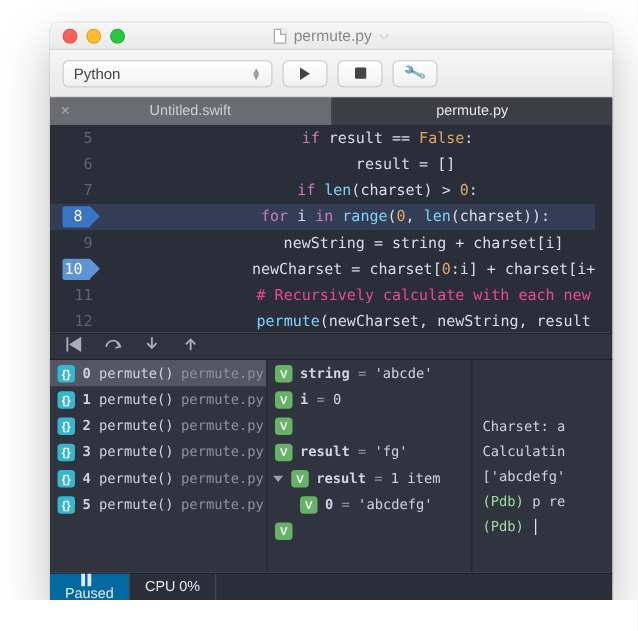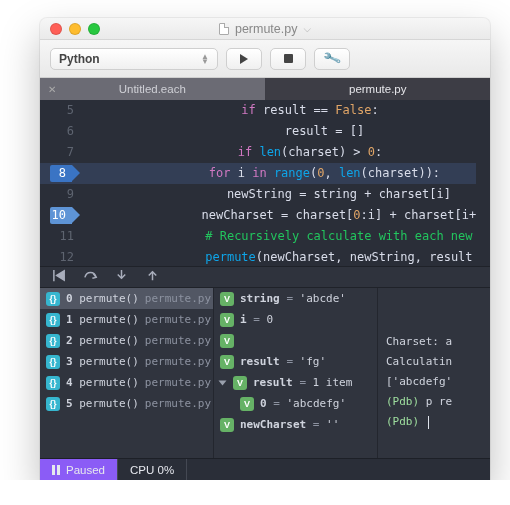--- a/index.html
+++ b/index.html
@@ -39,21 +39,20 @@
   .caret { color:#bbb; font-size:10px;}
 
   
   .toolbar {
     height: 38px;
     display: flex; align-items: center;
     padding: 0 10px;
     background: linear-gradient(#f6f6f6,#e9e9e9);
     border-bottom: 1px solid #cfcfcf;
     gap: 8px;
-    font-weight: bold;
   }
   .combo {
     width: 168px; height: 22px;
     background: linear-gradient(#ffffff,#f0f0f0);
     border: 1px solid #cfcfcf;
     border-radius: 5px;
     display: flex; align-items: center; justify-content: space-between;
     padding: 0 8px; font-size: 12px; color:#444;
     box-shadow: 0 1px 0 rgba(255,255,255,.6) inset;
   }
@@ -124,25 +123,25 @@
   .gutter .bp.light::after{ border-left-color:#5e94d6;}
   .code{
     white-space: pre;
     color:#d9ddea;
     padding-left:4px;
     text-align:center;
   }
   .code .row{ height:21px; }
   .code .row.current{ background: rgba(58,76,110,.55); margin-left:-48px; padding-left:48px;}
   .kw{ color:#d078c2; }
-  .fn{ color:#0ea5e9; }
+  .fn{ color:#7dd3fc; }
   .op{ color:#d9ddea;}
   .num{ color:#e0a567;}
   .bool{ color:#e0a567;}
-  .cm{ color:#22c55e; }
+  .cm{ color:#ec4899; }
 
   
   .dbgbar{
     height:22px; background:#2f333d;
     border-top:1px solid #1f2229;
     border-bottom:1px solid #1f2229;
     display:flex; align-items:center; gap:16px;
     padding-left:12px;
     color:#a9afbc;
   }
@@ -195,21 +194,21 @@
     background:#2a2e38;
     border-top:1px solid #1d2027;
     display:flex; align-items:center;
     color:#e6e8ee;
     font-size:11.5px;
   }
   .status .seg{
     padding:0 12px; height:100%; display:flex; align-items:center;
     border-right:1px solid #444853;
   }
-  .status .seg.first{ background:#8b5cf6;}
+  .status .seg.first{ background:#0369a1;flex-direction:column;}
   .pause-ico{ display:inline-flex; gap:2px; margin-right:6px;}
   .pause-ico i{ width:3px;height:10px;background:#e6e8ee;}
 </style>
 </head>
 <body>
 
 <div class="window">
 
   <div class="titlebar">
     <div class="traffic">
@@ -239,21 +238,21 @@
       <span class="icon-stop"></span>
     </div>
     <div class="tbtn" title="Settings">
       <span class="icon-wrench">🔧</span>
     </div>
   </div>
 
   <div class="tabs" id="tabs">
       <div class="tab">
         <span class="x">✕</span>
-        <span>Untitled.each</span>
+        <span>Untitled.swift</span>
       </div>
       <div class="tab active">
         <span>permute.py</span>
       </div>
     </div>
 
   <div class="editor">
     <div class="gutter" id="gutter">
         <div>5</div>
         <div>6</div>
@@ -347,21 +346,20 @@
           <span class="badge green">V</span>
           <span><b>result</b> <span class="muted">=</span> 1 item</span>
         </div>
         <div class="row2">
           <span class="indent"></span>
           <span class="badge green">V</span>
           <span><b>0</b> <span class="muted">=</span> 'abcdefg'</span>
         </div>
         <div class="row2">
           <span class="badge green">V</span>
-          <span><b>newCharset</b> <span class="muted">=</span> ''</span>
         </div>
       </div>
     <div class="pane console" id="console">
         <div class="crow"><span>Charset: a</span></div>
         <div class="crow"><span> Calculatin</span></div>
         <div class="crow"><span>['abcdefg'</span></div>
         <div class="crow"><span class="hlg">(Pdb)</span><span> p re</span></div>
         <div class="crow"><span class="hlg">(Pdb)</span><span> </span><span class="cursor"></span></div>
       </div>
   </div>

